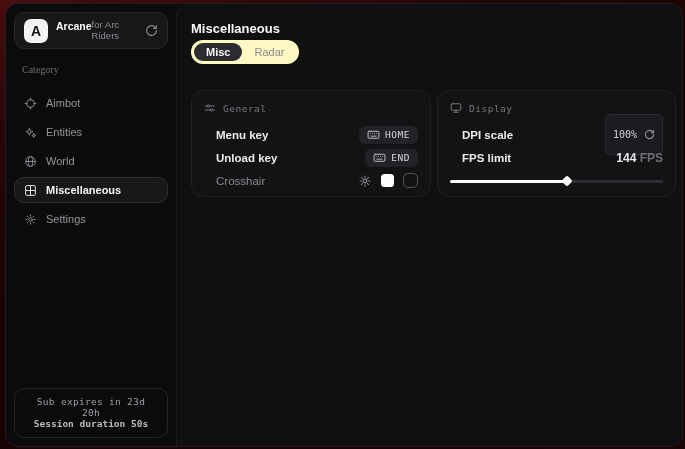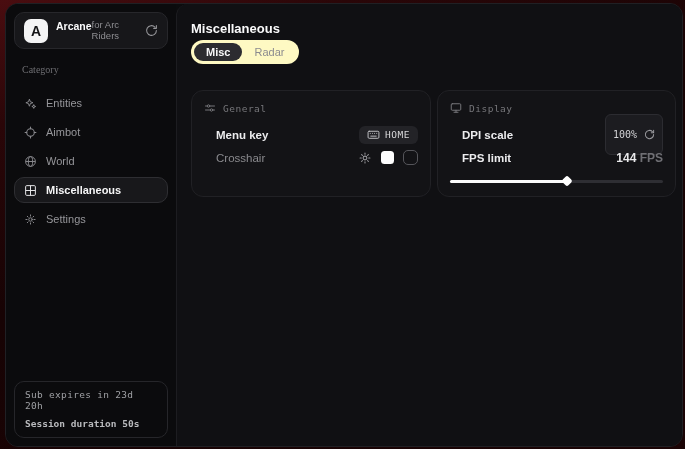--- a/index.html
+++ b/index.html
@@ -35,21 +35,21 @@
     height:26px; display:flex; align-items:center; gap:9px; padding:0 9px;
     border:1px solid transparent; border-radius:10px;
     color:#96969a; font-size:11px; cursor:pointer;
   }
   .nav-item .ni-icon { display:flex; color:#8a8a8e; }
   .nav-item.active { background:#18181b; border-color:#2e2e32; color:#f5f5f6; font-weight:bold; }
   .nav-item.active .ni-icon { color:#e9e9eb; }
   .sb-spacer { flex:1; }
   .sub-card {
     border:1px solid #26262a; border-radius:10px; padding:7px 10px 8px;
-    font-family:"DejaVu Sans Mono", monospace; display:flex; flex-direction:column; gap:7px;
+    font-family:"DejaVu Sans Mono", monospace; display:flex; flex-direction:column; gap:0;text-align:center;
   }
   .sub-line1 { font-size:9.5px; color:#9fa0a4; letter-spacing:.3px; }
   .sub-line2 { font-size:9.5px; font-weight:bold; color:#b9babd; }
   
   .main {
     flex:1; background:#101013; border-left:1px solid #1d1d21; border-radius:12px 0 0 0;
     padding:17px 14px; display:flex; flex-direction:column;
   }
   .page-title { font-size:13px; font-weight:bold; color:#fafafb; }
   .tabs {
@@ -122,38 +122,38 @@
             <polyline points="21 3 21 8 16 8"></polyline>
         </svg>
       </span>
     </div>
 
     <div class="category-label">Category</div>
 
     <div class="nav">
       <div class="nav-item">
         <span class="ni-icon">
-          <svg width="13" height="13" viewBox="0 0 24 24" fill="none" stroke="currentColor" stroke-width="1.8" stroke-linejoin="round">
-            <path d="M10 4l1.7 4.8L16.5 10.5l-4.8 1.7L10 17l-1.7-4.8L3.5 10.5l4.8-1.7z"></path>
-              <path d="M18 14l.9 2.6 2.6.9-2.6.9L18 21l-.9-2.6-2.6-.9 2.6-.9z"></path>
-          </svg>
-        </span>
-        <span>Entities</span>
-      </div>
-      <div class="nav-item">
-        <span class="ni-icon">
           <svg width="13" height="13" viewBox="0 0 24 24" fill="none" stroke="currentColor" stroke-width="2" stroke-linecap="round">
             <circle cx="12" cy="12" r="7"></circle>
               <line x1="12" y1="2" x2="12" y2="5"></line>
               <line x1="12" y1="19" x2="12" y2="22"></line>
               <line x1="2" y1="12" x2="5" y2="12"></line>
               <line x1="19" y1="12" x2="22" y2="12"></line>
           </svg>
         </span>
         <span>Aimbot</span>
+      </div>
+      <div class="nav-item">
+        <span class="ni-icon">
+          <svg width="13" height="13" viewBox="0 0 24 24" fill="none" stroke="currentColor" stroke-width="1.8" stroke-linejoin="round">
+            <path d="M10 4l1.7 4.8L16.5 10.5l-4.8 1.7L10 17l-1.7-4.8L3.5 10.5l4.8-1.7z"></path>
+              <path d="M18 14l.9 2.6 2.6.9-2.6.9L18 21l-.9-2.6-2.6-.9 2.6-.9z"></path>
+          </svg>
+        </span>
+        <span>Entities</span>
       </div>
       <div class="nav-item">
         <span class="ni-icon">
           <svg width="13" height="13" viewBox="0 0 24 24" fill="none" stroke="currentColor" stroke-width="1.8">
             <circle cx="12" cy="12" r="9"></circle>
               <ellipse cx="12" cy="12" rx="4" ry="9"></ellipse>
               <line x1="3" y1="12" x2="21" y2="12"></line>
           </svg>
         </span>
         <span>World</span>
@@ -216,20 +216,32 @@
             <span class="kb-icon">
               <svg width="13" height="13" viewBox="0 0 24 24" fill="none" stroke="currentColor" stroke-width="1.8" stroke-linecap="round">
                 <rect x="2" y="6" width="20" height="13" rx="2"></rect>
                   <path d="M6 10h.01M10 10h.01M14 10h.01M18 10h.01M7 15h10"></path>
               </svg>
             </span>
             <span>HOME</span>
           </span>
         </div>
 
+        <div class="row">
+          <span class="row-label">Unload key</span>
+          <span class="key-badge">
+            <span class="kb-icon">
+              <svg width="13" height="13" viewBox="0 0 24 24" fill="none" stroke="currentColor" stroke-width="1.8" stroke-linecap="round">
+                <rect x="2" y="6" width="20" height="13" rx="2"></rect>
+                  <path d="M6 10h.01M10 10h.01M14 10h.01M18 10h.01M7 15h10"></path>
+              </svg>
+            </span>
+            <span>END</span>
+          </span>
+        </div>
 
         <div class="row">
           <span class="row-label muted">Crosshair</span>
           <span class="ch-controls">
             <span class="ch-gear">
               <svg width="14" height="14" viewBox="0 0 24 24" fill="none" stroke="currentColor" stroke-width="1.8" stroke-linecap="round">
                 <circle cx="12" cy="12" r="3.2"></circle>
                 <path d="M12 3.5v2.2M12 18.3v2.2M3.5 12h2.2M18.3 12h2.2M6 6l1.6 1.6M16.4 16.4L18 18M18 6l-1.6 1.6M7.6 16.4L6 18"></path>
               </svg>
             </span>

